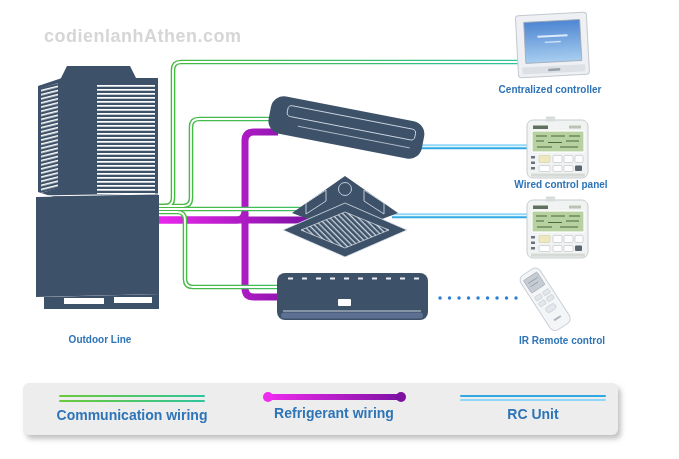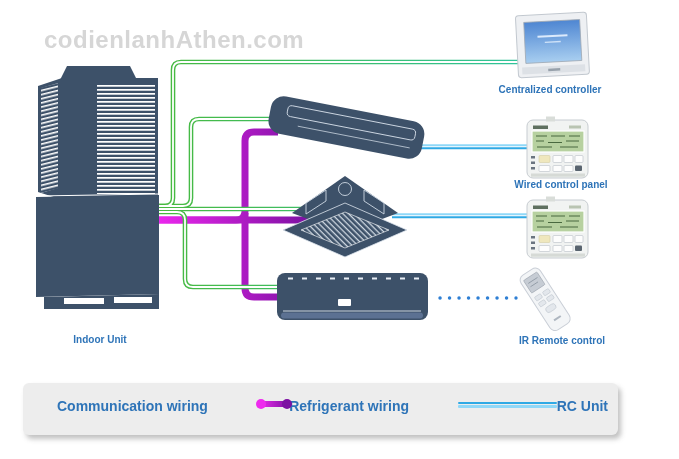--- a/index.html
+++ b/index.html
@@ -26,29 +26,29 @@
   .rbtn{fill:#e3e7ec;stroke:#b8bfc8;stroke-width:0.5;}
   .pbtn{fill:#fdfdfd;stroke:#b9bfc6;stroke-width:0.6;}
   .glyph{stroke:#3c5c34;stroke-width:0.9;}
 
   .lbl{
     position:absolute; color:var(--label-blue,#2e74b8); font-weight:bold;
     font-size:10px; text-align:center; white-space:nowrap;
   }
   .watermark{
     position:absolute; left:44px; top:26px; color:var(--watermark-gray,#d6d6d6);
-    font-size:24px; font-weight:bold; letter-spacing:0.5px;
+    font-size:18px; font-weight:bold; letter-spacing:0.5px;
   }
   .legend{
     position:absolute; left:23px; top:383px; width:595px; height:52px;
     background:var(--legend-bg,#ededed); border-radius:6px;
     box-shadow:3px 4px 5px rgba(120,120,120,0.45);
   }
   .legend-item{position:absolute; top:10px; width:150px;
-    display:flex; align-items:center;text-align:center;}
+    display:flex; flex-direction:column; align-items:center;text-align:center;}
   .legend-label{margin-top:5px; color:var(--label-blue,#2e74b8);
     font-weight:bold; font-size:14px; white-space:nowrap;}
   .swatch-comm{width:146px; margin-top:2px;}
   .swatch-comm i{display:block; height:2px; border-radius:1px;
     background:linear-gradient(90deg,#6cc93a,var(--wire-teal,#2fc49d));}
   .swatch-comm i + i{margin-top:2.5px;}
   .swatch-pipe{width:137px; height:6px; margin-top:1px; border-radius:3px;
     background:linear-gradient(90deg,var(--pipe-magenta,#ee2bee),var(--pipe-purple,#7c11a2));
     position:relative;}
   .swatch-pipe::before,.swatch-pipe::after{content:""; position:absolute; top:-2px;
@@ -202,21 +202,21 @@
       <rect x="537.5" y="292" width="7" height="4.5" rx="1" class="rbtn"></rect>
       <rect x="547" y="292" width="7" height="4.5" rx="1" class="rbtn"></rect>
       <rect x="537.5" y="299" width="7" height="4.5" rx="1" class="rbtn"></rect>
       <rect x="547" y="299" width="7" height="4.5" rx="1" class="rbtn"></rect>
       <rect x="540" y="307" width="11" height="6" rx="3" class="rbtn"></rect>
       <rect x="541.5" y="321" width="8" height="2" fill="#aeb6c0"></rect>
     </g>
   </svg>
 
   <div class="watermark">codienlanhAthen.com</div>
-  <div class="lbl" style="left:20px; top:334px; width:160px;">Indoor Unit</div>
+  <div class="lbl" style="left:20px; top:334px; width:160px;">Outdoor Line</div>
   <div class="lbl" style="left:462px; top:84px; width:176px;">Centralized controller</div>
   <div class="lbl" style="left:473px; top:179px; width:176px;">Wired control panel</div>
   <div class="lbl" style="left:474px; top:335px; width:176px;">IR Remote control</div>
 
   <div class="legend">
     <div class="legend-item" style="left:34px;">
       <div class="swatch-comm">
           <i></i>
           <i></i>
         </div>

